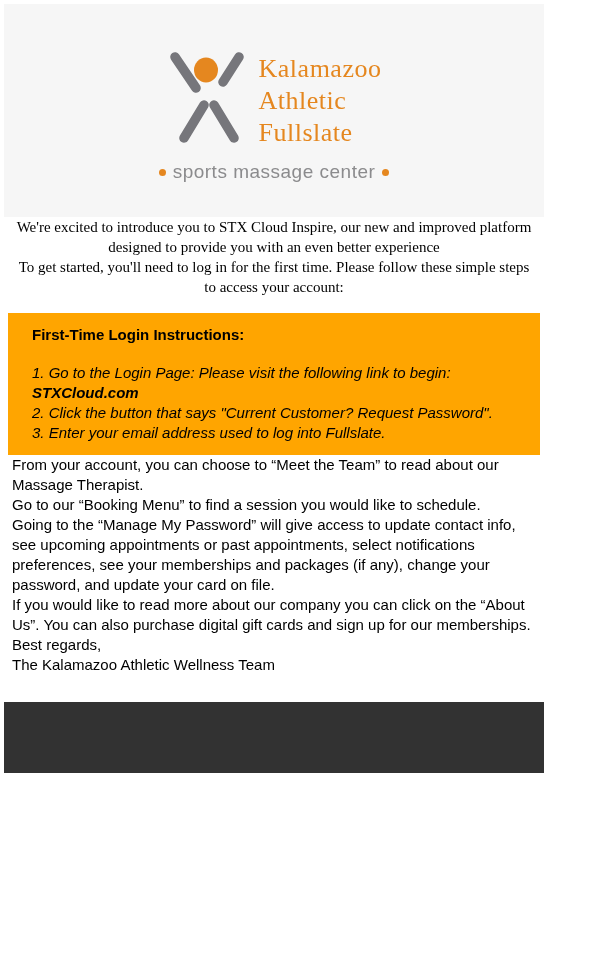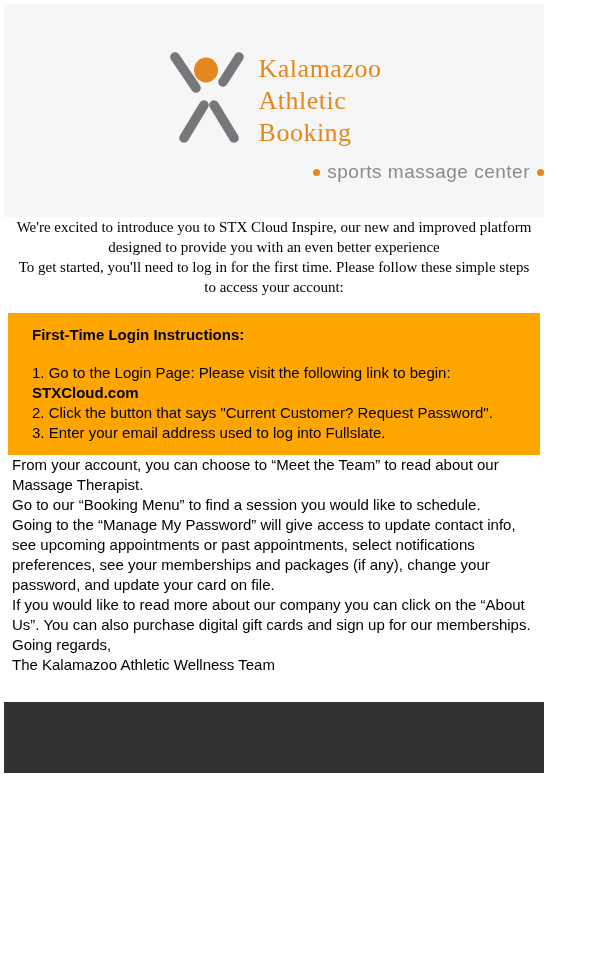--- a/index.html
+++ b/index.html
@@ -29,21 +29,21 @@
     font-family: "Liberation Serif", serif;
     color: #E5871F;
     font-size: 26px;
     line-height: 32px;
     padding-top: 2px;
     letter-spacing: 0.5px;
   }
   .tagline {
     margin-top: 12px;
     display: flex;
-    justify-content: flex-end;
+    justify-content: center;
     align-items: center;
     gap: 7px;
     color: #8B8B8D;
     font-size: 19px;
     letter-spacing: 0.5px;
   }
   .tagline .dot {
     width: 7px; height: 7px;
     border-radius: 50%;
     background: #E5871F;
@@ -63,21 +63,21 @@
 
   .instructions {
     background: #FFA500;
     margin: 16px -4px 0 -4px;
     padding: 12px 24px;
   }
   .instructions .title {
     font-weight: bold;
     margin: 0 0 18px 0;
   }
-  .steps div { margin: 0; }
+  .steps div { margin: 0; font-style: italic; }
   .bold-link { font-weight: bold; }
 
   .p-from     { margin-top: 16px; }
   .p-booking  { margin-top: 18px; }
   .p-manage   { margin-top: 15px; }
   .p-about    { margin-top: 17px; }
   .p-regards  { margin-top: 28px; }
   .p-signature{ margin-top: 24px; }
 
   
@@ -99,21 +99,21 @@
           <line x1="8" y1="6" x2="29" y2="37"></line>
           <line x1="72" y1="6" x2="56" y2="31"></line>
           <line x1="37" y1="54" x2="17" y2="87"></line>
           <line x1="47" y1="54" x2="67" y2="87"></line>
         </g>
         <ellipse cx="39" cy="19" rx="12" ry="12.5" fill="#E5871F"></ellipse>
       </svg>
       <div class="wordmark">
         <div>Kalamazoo</div>
         <div>Athletic</div>
-        <div>Booking</div>
+        <div>Fullslate</div>
       </div>
     </div>
     <div class="tagline">
       <span class="dot"></span>
       <span>sports massage center</span>
       <span class="dot"></span>
     </div>
   </div>
 
   <div class="content">
@@ -132,21 +132,21 @@
     </div>
 
     <p class="p-from">From your account, you can choose to “Meet the Team” to read about our Massage Therapist.</p>
 
     <p class="p-booking">Go to our “Booking Menu” to find a session you would like to schedule.</p>
 
     <p class="p-manage">Going to the “Manage My Password”  will give access to update contact info, see upcoming appointments or past appointments, select notifications preferences, see your memberships and packages (if any), change your password, and update your card on file.</p>
 
     <p class="p-about">If you would like to read more about our company you can click on the “About Us”. You can also purchase digital gift cards and sign up for our memberships.</p>
 
-    <p class="p-regards">Going regards,</p>
+    <p class="p-regards">Best regards,</p>
 
     <p class="p-signature">The Kalamazoo Athletic Wellness Team</p>
 
   </div>
 
   <div class="footer"></div>
 
 </div>
 
 </body></html>

